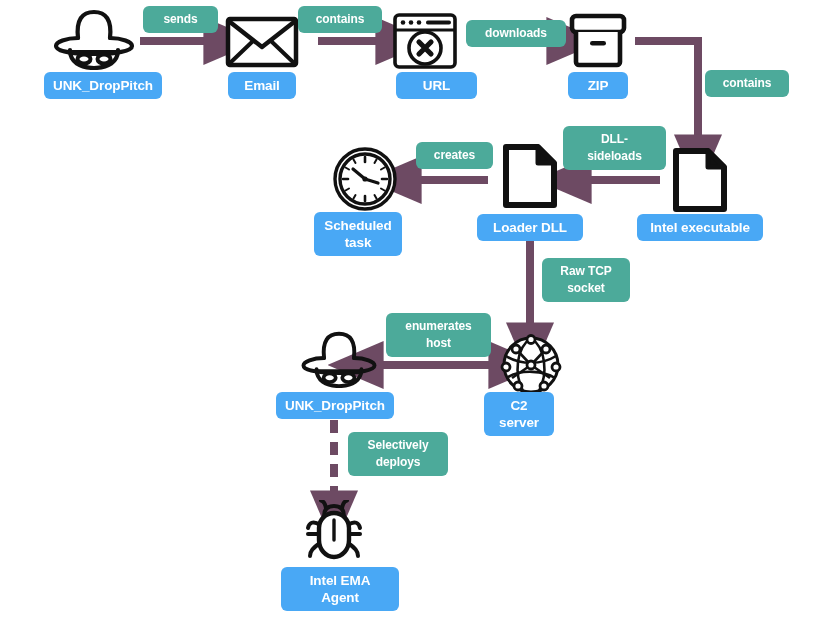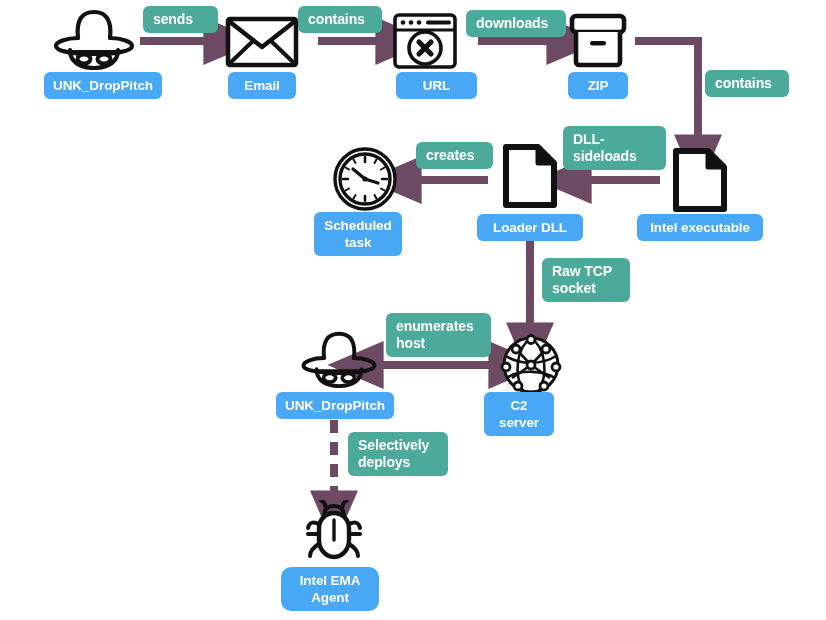--- a/index.html
+++ b/index.html
@@ -49,23 +49,23 @@
     padding: 5px 9px;
     white-space: pre-line;
     box-sizing: border-box;
     letter-spacing: -0.1px;
   }
   .edge-label {
     position: absolute;
     background: #4caa9a;
     color: #ffffff;
     font-weight: bold;
-    font-size: 14px;
+    font-size: 12px;
     line-height: 17px;
-    text-align: left;
+    text-align: center;
     border-radius: 6px;
     padding: 5px 10px;
     white-space: pre-line;
     box-sizing: border-box;
     letter-spacing: -0.1px;
   }
 </style>
 </head>
 <body>
 
@@ -269,26 +269,26 @@
           <path d="M19,34 L8,34"></path>
           <path d="M49,34 L60,34"></path>
           <path d="M20,43 C13,48 10,51 10,56"></path>
           <path d="M48,43 C55,48 58,51 58,56"></path>
         </g>
         <path d="M19,28 a15,15 0 0 1 30,0 L49,40 a15,17 0 0 1 -30,0 Z" fill="#ffffff" stroke="#111111" stroke-width="4.4" stroke-linejoin="round"></path>
         <line x1="34" y1="20" x2="34" y2="40" stroke="#111111" stroke-width="3.4" stroke-linecap="round"></line>
       </svg>
     </span>
   </div>
-  <span class="badge" style="position:absolute; left:281px; top:567px; width:98px;border-radius:10px;">Intel EMA
+  <span class="badge" style="position:absolute; left:281px; top:567px; width:118px;">Intel EMA
 Agent</span>
 
   <span class="edge-label" style="left:143px; top:6px; width:75px;">sends</span>
   <span class="edge-label" style="left:298px; top:6px; width:84px;">contains</span>
-  <span class="edge-label" style="left:466px; top:10px; width:100px;">downloads</span>
+  <span class="edge-label" style="left:466px; top:20px; width:100px;">downloads</span>
   <span class="edge-label" style="left:705px; top:70px; width:84px;">contains</span>
   <span class="edge-label" style="left:563px; top:126px; width:103px;">DLL-
 sideloads</span>
   <span class="edge-label" style="left:416px; top:142px; width:77px;">creates</span>
   <span class="edge-label" style="left:542px; top:258px; width:88px;">Raw TCP
 socket</span>
   <span class="edge-label" style="left:386px; top:313px; width:105px;">enumerates
 host</span>
   <span class="edge-label" style="left:348px; top:432px; width:100px;">Selectively
 deploys</span>

